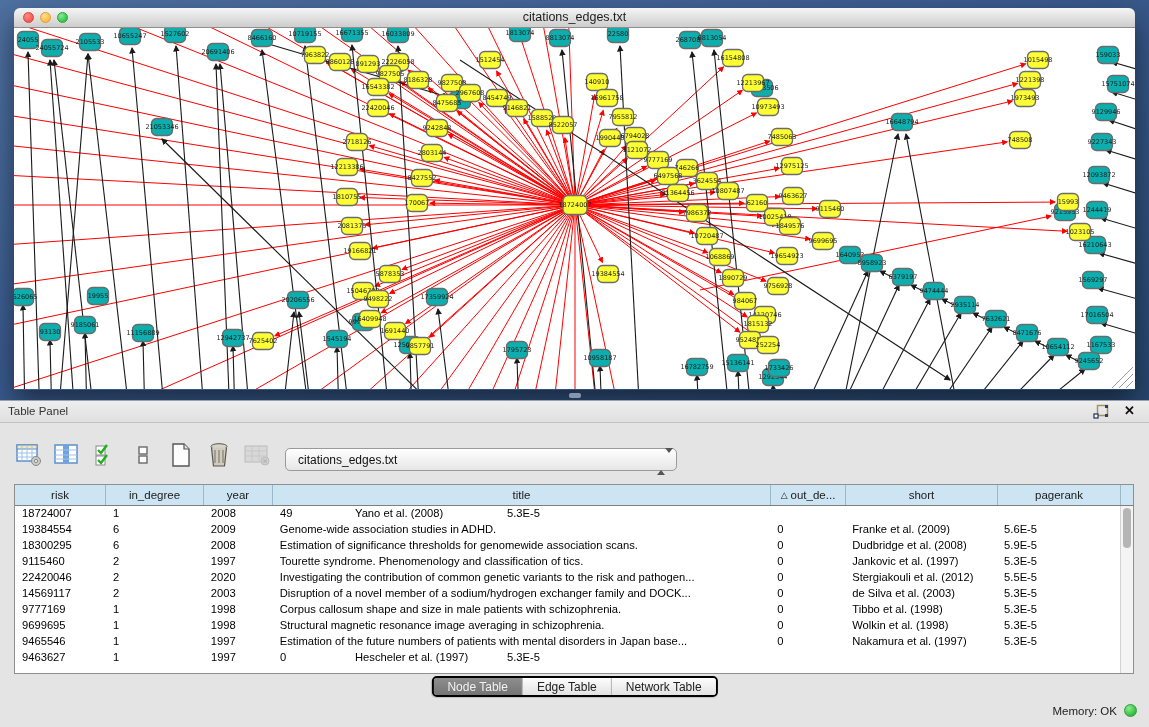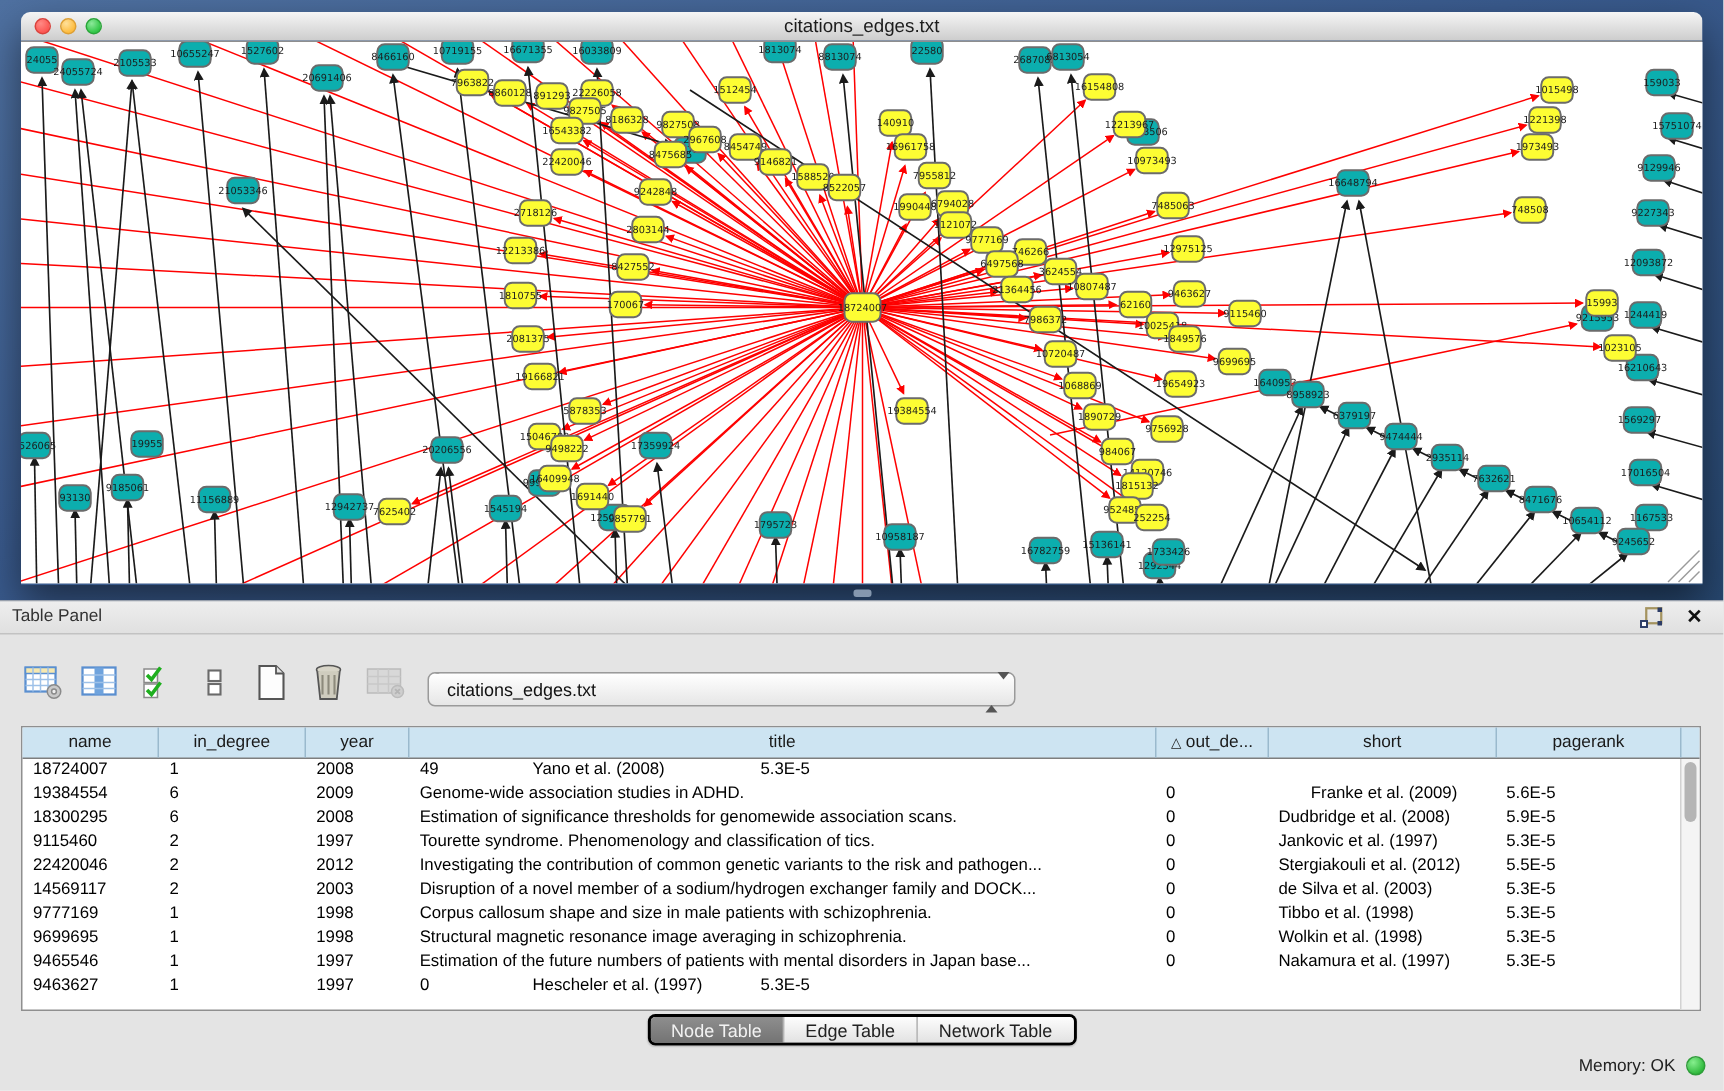--- a/index.html
+++ b/index.html
@@ -616,21 +616,21 @@
     <div class="combo">
       <span class="combo-text">citations_edges.txt</span>
       <span class="combo-arrows">
         <span class="up"></span><span class="dn"></span>
       </span>
     </div>
 
     <div class="tbl">
       <div class="tbl-head">
           <div class="th" style="width: 91px;">
-            <span>name</span>
+            <span>risk</span>
           </div>
           <div class="th" style="width: 98px;">
             <span>in_degree</span>
           </div>
           <div class="th" style="width: 69px;">
             <span>year</span>
           </div>
           <div class="th" style="width: 498px;">
             <span>title</span>
           </div>
@@ -653,21 +653,21 @@
             <div class="td" style="width: 75px;">49</div>
             <div class="td" style="width: 152px;">Yano et al. (2008)</div>
             <div class="td" style="width: 123px;">5.3E-5</div>
           </div>
           <div class="tr">
             <div class="td" style="width: 91px;">19384554</div>
             <div class="td" style="width: 98px;">6</div>
             <div class="td" style="width: 69px;">2009</div>
             <div class="td" style="width: 498px;">Genome-wide association studies in ADHD.</div>
             <div class="td" style="width: 75px;">0</div>
-            <div class="td" style="width: 152px; text-align: center;">Franke et al. (2009)</div>
+            <div class="td" style="width: 152px;">Franke et al. (2009)</div>
             <div class="td" style="width: 123px;">5.6E-5</div>
           </div>
           <div class="tr">
             <div class="td" style="width: 91px;">18300295</div>
             <div class="td" style="width: 98px;">6</div>
             <div class="td" style="width: 69px;">2008</div>
             <div class="td" style="width: 498px;">Estimation of significance thresholds for genomewide association scans.</div>
             <div class="td" style="width: 75px;">0</div>
             <div class="td" style="width: 152px;">Dudbridge et al. (2008)</div>
             <div class="td" style="width: 123px;">5.9E-5</div>
@@ -677,21 +677,21 @@
             <div class="td" style="width: 98px;">2</div>
             <div class="td" style="width: 69px;">1997</div>
             <div class="td" style="width: 498px;">Tourette syndrome. Phenomenology and classification of tics.</div>
             <div class="td" style="width: 75px;">0</div>
             <div class="td" style="width: 152px;">Jankovic et al. (1997)</div>
             <div class="td" style="width: 123px;">5.3E-5</div>
           </div>
           <div class="tr">
             <div class="td" style="width: 91px;">22420046</div>
             <div class="td" style="width: 98px;">2</div>
-            <div class="td" style="width: 69px;">2012</div>
+            <div class="td" style="width: 69px;">2020</div>
             <div class="td" style="width: 498px;">Investigating the contribution of common genetic variants to the risk and pathogen...</div>
             <div class="td" style="width: 75px;">0</div>
             <div class="td" style="width: 152px;">Stergiakouli et al. (2012)</div>
             <div class="td" style="width: 123px;">5.5E-5</div>
           </div>
           <div class="tr">
             <div class="td" style="width: 91px;">14569117</div>
             <div class="td" style="width: 98px;">2</div>
             <div class="td" style="width: 69px;">2003</div>
             <div class="td" style="width: 498px;">Disruption of a novel member of a sodium/hydrogen exchanger family and DOCK...</div>

